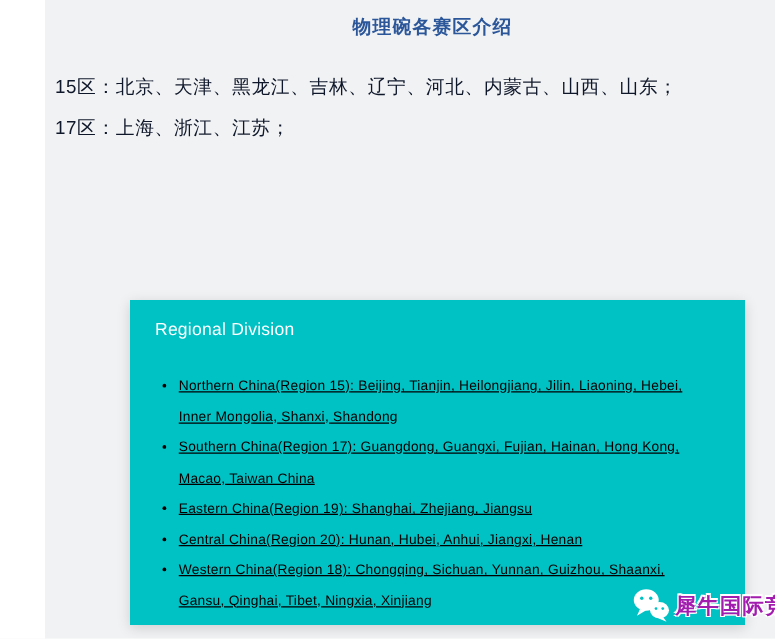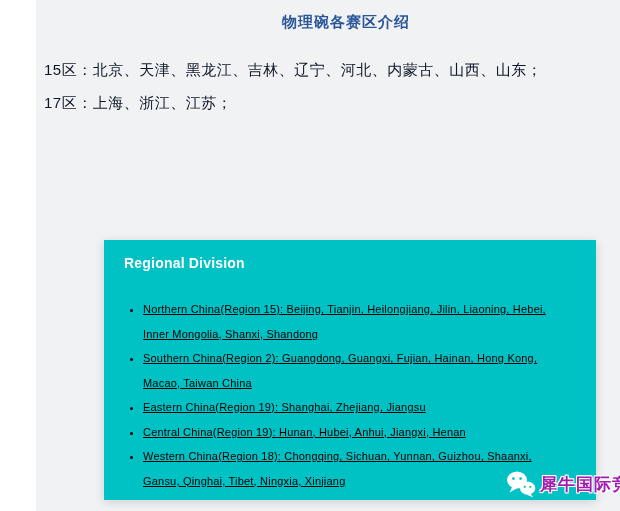--- a/index.html
+++ b/index.html
@@ -41,21 +41,21 @@
     top: 240px;
     width: 492px;
     height: 260px;
     background: #00c1c4;
     box-shadow: 0 2px 10px rgba(0,0,0,0.15);
   }
   .card h2 {
     padding: 15px 0 0 20px;
     font-size: 14px;
     line-height: 16px;
-    font-weight: bold;
+    font-weight: normal;
     color: #ffffff;
     letter-spacing: 0.2px;
   }
   .card ul {
     margin: 26px 0 0 0;
     padding-left: 39px;
     padding-right: 38px;
     list-style: disc outside;
     color: #ffffff;
   }
@@ -93,23 +93,23 @@
 
   <div class="cn-list">
     <p>15区：北京、天津、黑龙江、吉林、辽宁、河北、内蒙古、山西、山东；</p>
     <p>17区：上海、浙江、江苏；</p>
   </div>
 
   <section class="card">
     <h2>Regional Division</h2>
     <ul>
       <li>Northern China(Region 15): Beijing, Tianjin, Heilongjiang, Jilin, Liaoning, Hebei, Inner Mongolia, Shanxi, Shandong</li>
-      <li>Southern China(Region 2): Guangdong, Guangxi, Fujian, Hainan, Hong Kong, Macao, Taiwan China</li>
+      <li>Southern China(Region 17): Guangdong, Guangxi, Fujian, Hainan, Hong Kong, Macao, Taiwan China</li>
       <li>Eastern China(Region 19): Shanghai, Zhejiang, Jiangsu</li>
-      <li>Central China(Region 19): Hunan, Hubei, Anhui, Jiangxi, Henan</li>
+      <li>Central China(Region 20): Hunan, Hubei, Anhui, Jiangxi, Henan</li>
       <li>Western China(Region 18): Chongqing, Sichuan, Yunnan, Guizhou, Shaanxi, Gansu, Qinghai, Tibet, Ningxia, Xinjiang</li>
     </ul>
   </section>
 
   <div class="watermark">
     <span class="wm-icon">
       <svg width="30" height="28" viewBox="0 0 30 28" xmlns="http://www.w3.org/2000/svg">
         <ellipse cx="11" cy="10" rx="10" ry="8.6" fill="#ffffff"></ellipse>
         <polygon points="6,17.2 3.6,22.5 11,18.2" fill="#ffffff"></polygon>
         <circle cx="7.4" cy="8.6" r="1.35" fill="#00c1c4"></circle>

